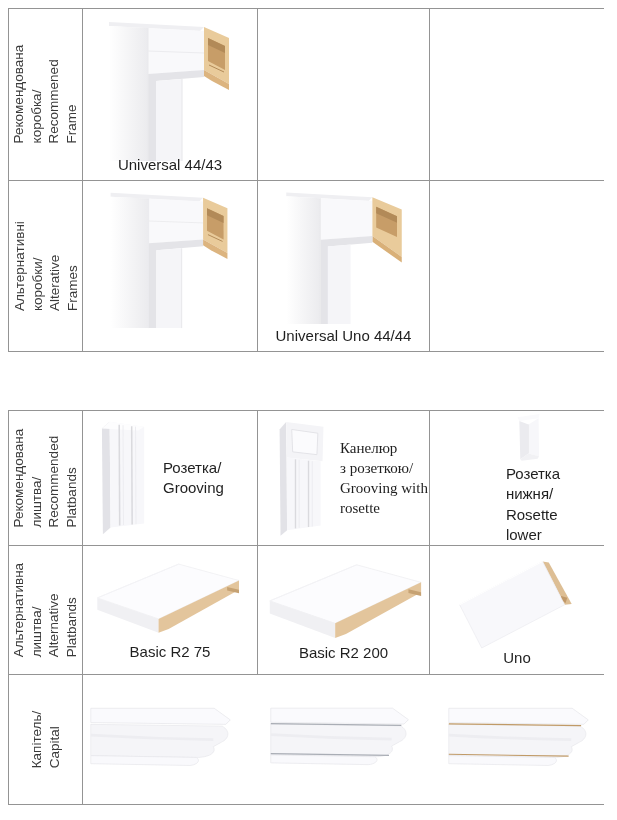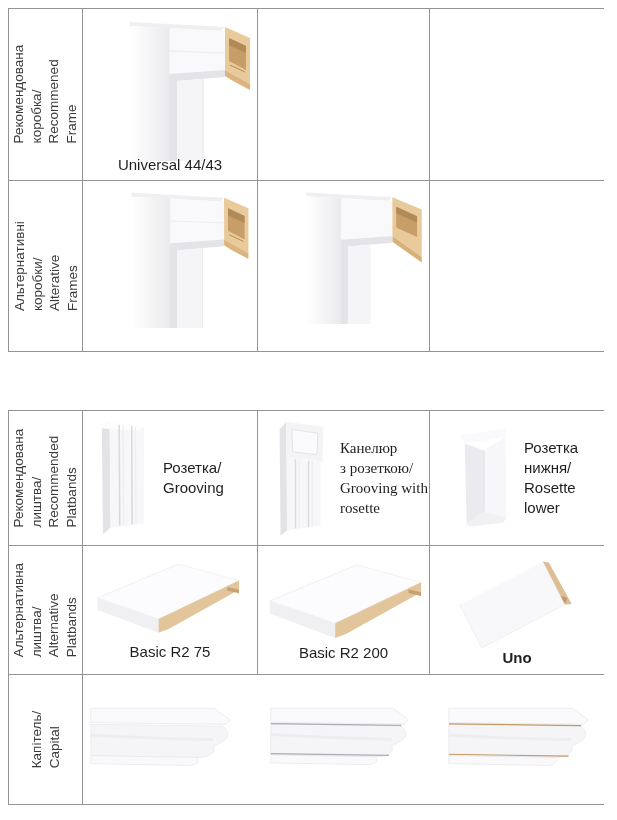--- a/index.html
+++ b/index.html
@@ -16,21 +16,21 @@
   .b-right{border-right:1px solid #949494;}
   .b-bottom{border-bottom:1px solid #949494;}
 
   .label-cell{width:74px;display:flex;align-items:center;justify-content:center;}
   .rot-label{transform:rotate(-90deg);white-space:pre-line;font-size:13.5px;line-height:1.3;
              color:#3a3a3a;text-align:left;width:max-content;}
 
   .c1{width:175px;} .c2{width:172px;} .c3{width:174px;}
   .wide{width:521px;}
 
-  .img-cell{display:flex;flex-direction:column;align-items:flex-end;}
+  .img-cell{display:flex;flex-direction:column;align-items:center;}
   .caption{font-size:15px;color:#1f1f1f;text-align:center;white-space:pre-line;line-height:1.35;}
   .cap-bottom{position:absolute;left:0;right:0;bottom:5px;}
 
   .side-cell{display:flex;flex-direction:row;align-items:center;padding-left:12px;}
   .side-cap{margin-left:10px;text-align:left;}
 
   .col-cell{display:flex;flex-direction:column;align-items:center;justify-content:flex-start;padding-top:6px;}
   .col-cell .caption{margin-top:0;}
 
   .capital-row-cell{display:flex;flex-direction:row;align-items:center;gap:28px;padding-left:6px;}
@@ -157,20 +157,21 @@
       </div>
       <div class="cell c1 b-right img-cell">
         <svg viewBox="0 0 130 150" width="132" height="146" style="margin-top:3px;">
             <use href="#frameCorner"></use>
           </svg>
       </div>
       <div class="cell c2 b-right img-cell">
         <svg viewBox="0 0 130 150" width="130" height="142" style="margin-top:3px;">
             <use href="#frameCornerUno"></use>
           </svg>
+        <div class="caption cap-bottom">Universal Uno 44/44</div>
       </div>
       <div class="cell c3"></div>
     </div>
   </div>
 
   <div class="tbl tbl-platbands">
 
     <div class="row" style="height:135px;">
       <div class="cell label-cell b-right b-bottom">
         <div class="rot-label">Рекомендована
@@ -187,21 +188,21 @@
       </div>
       <div class="cell c2 b-right b-bottom side-cell" style="padding-left:16px;font-family:Liberation Serif, serif;">
         <svg viewBox="0 0 60 130" width="56" height="124">
             <use href="#pbGrooveRosette"></use>
           </svg>
         <div class="caption side-cap">Канелюр
 з розеткою/
 Grooving with
 rosette</div>
       </div>
-      <div class="cell c3 b-bottom side-cell" style="padding-left:22px;">
+      <div class="cell c3 b-bottom side-cell" style="padding-left:22px;flex-direction:column;">
         <svg viewBox="0 0 60 110" width="62" height="112">
             <use href="#rosetteLower"></use>
           </svg>
         <div class="caption side-cap">Розетка
 нижня/
 Rosette
 lower</div>
       </div>
     </div>
 
@@ -221,21 +222,21 @@
       <div class="cell c2 b-right b-bottom col-cell">
         <svg viewBox="0 0 168 93" width="164" height="91">
             <use href="#plank"></use>
           </svg>
         <div class="caption">Basic R2 200</div>
       </div>
       <div class="cell c3 b-bottom col-cell">
         <svg viewBox="0 0 170 120" width="150" height="106" style="margin-top:-2px;">
             <use href="#unoPlank"></use>
           </svg>
-        <div class="caption" style="margin-top:-8px;font-weight:bold;">Uno</div>
+        <div class="caption" style="margin-top:-8px;">Uno</div>
       </div>
     </div>
 
     <div class="row" style="height:129px;">
       <div class="cell label-cell b-right">
         <div class="rot-label">Капітель/
 Capital</div>
       </div>
       <div class="cell wide capital-row-cell">
         <svg viewBox="0 0 170 95" width="152" height="86">

